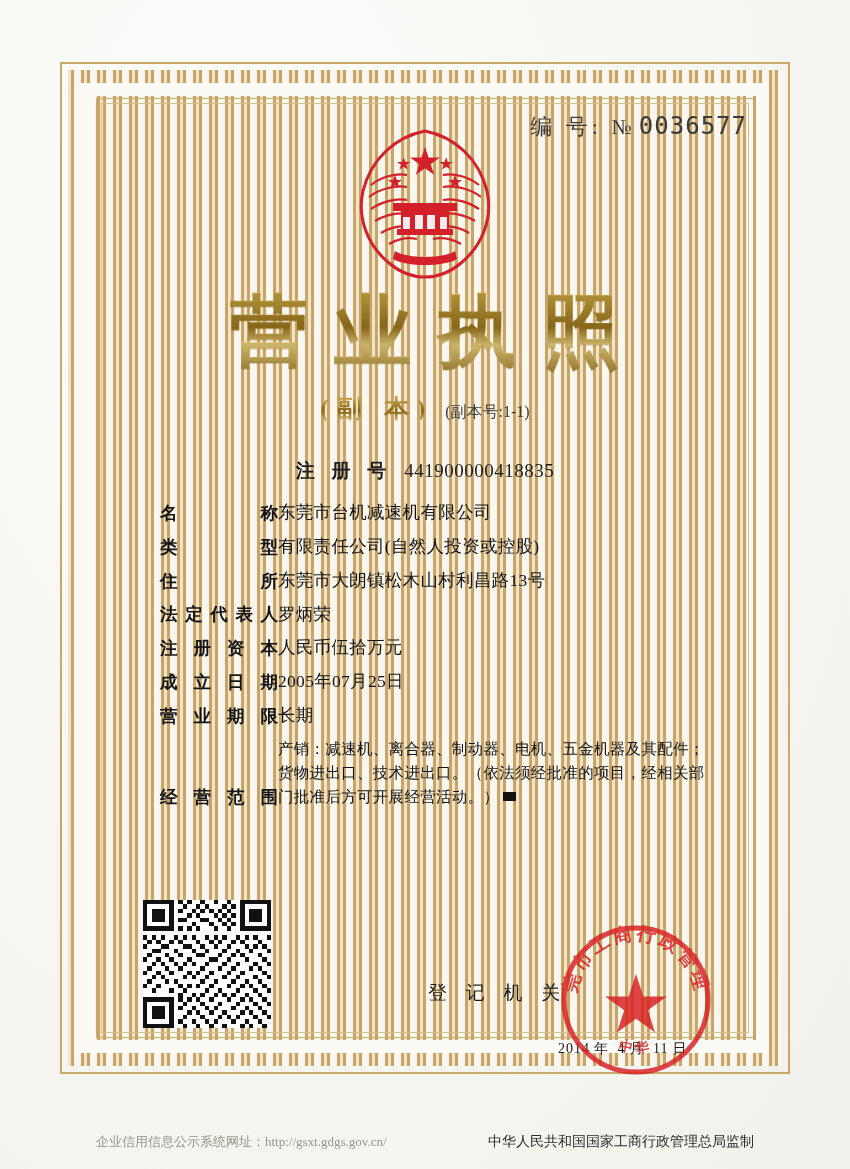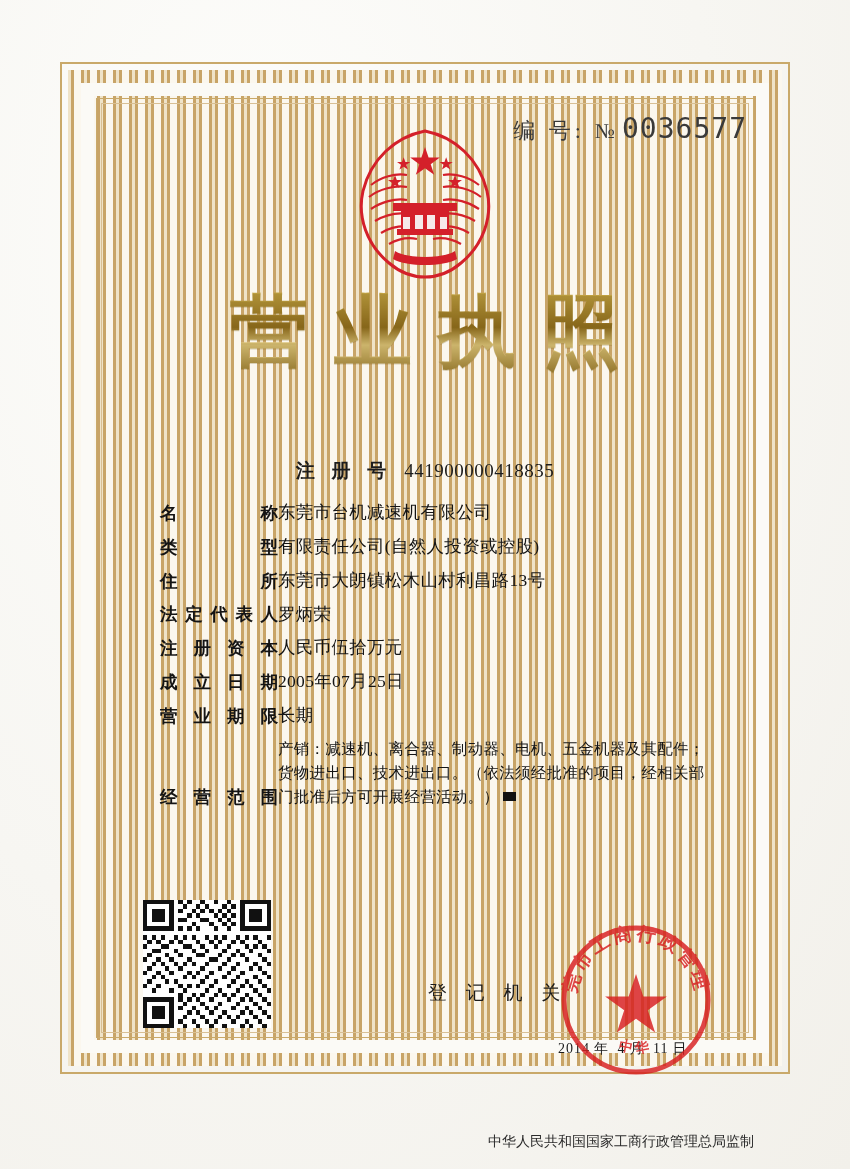--- a/index.html
+++ b/index.html
@@ -55,21 +55,21 @@
     position:absolute;
     right:103px;top:112px;
     font-size:22px;
     letter-spacing:1px;
     color:#3a3a3a;
     font-family:"Liberation Serif", serif;
     white-space:nowrap;
   }
   .serial .lbl{letter-spacing:4px;}
   .serial .no{font-size:21px;margin-left:10px;}
-  .serial .num{font-family:"DejaVu Sans Mono", monospace;font-size:28px;margin-left:6px;letter-spacing:1px;}
+  .serial .num{font-family:"DejaVu Sans Mono", monospace;font-size:24px;margin-left:6px;letter-spacing:1px;}
 
   
   .emblem{
     position:absolute;
     left:50%;top:125px;
     transform:translateX(-50%);
     width:160px;height:160px;
   }
 
   
@@ -248,20 +248,23 @@
         <rect x="70" y="90" width="8" height="14" fill="#f6eaea"></rect>
         <rect x="82" y="90" width="8" height="14" fill="#f6eaea"></rect>
         <rect x="58" y="92" width="7" height="12" fill="#f6eaea"></rect>
         <rect x="95" y="92" width="7" height="12" fill="#f6eaea"></rect>
       </g>
     </svg>
   </div>
 
   <div class="title">营业执照</div>
 
+  <div class="subtitle">
+    <span class="fuben">(副 本)</span><span class="fubenno">(副本号:1-1)</span>
+  </div>
 
   <div class="regno">
     <span class="k">注 册 号</span><span class="v">441900000418835</span>
   </div>
 
   <div class="fields">
     <div class="row">
       <div class="key">名称</div>
       <div class="val">东莞市台机减速机有限公司</div>
     </div>
@@ -554,15 +557,18 @@
         <text font-family="'Liberation Serif',serif" font-size="19" font-weight="bold" fill="#d81e20" letter-spacing="3">
           <textPath href="#sealTopArc" startOffset="50%" text-anchor="middle">东莞市工商行政管理局</textPath>
         </text>
         <text font-family="'Liberation Serif',serif" font-size="14" font-weight="bold" fill="#d81e20" letter-spacing="4">
           <textPath href="#sealBotArc" startOffset="50%" text-anchor="middle">中华</textPath>
         </text>
       </g>
     </svg>
   </div>
 
+  <div class="footer-left">
+    <span>企业信用信息公示系统网址：</span><span class="url">http://gsxt.gdgs.gov.cn/</span>
+  </div>
   <div class="footer-right">中华人民共和国国家工商行政管理总局监制</div>
 
 </div>
 
 </body></html>

